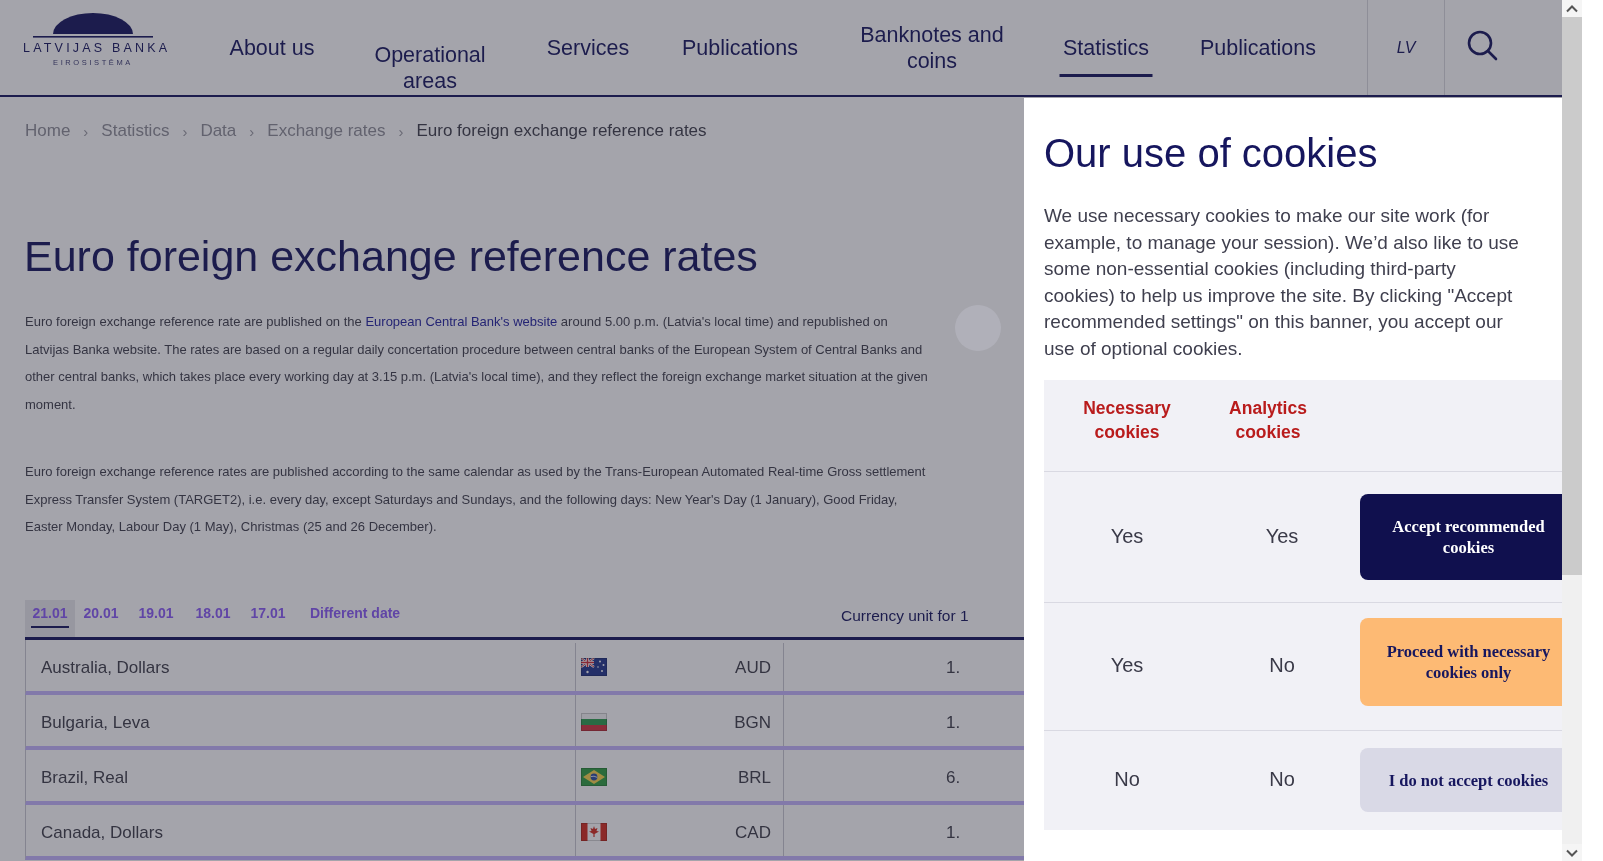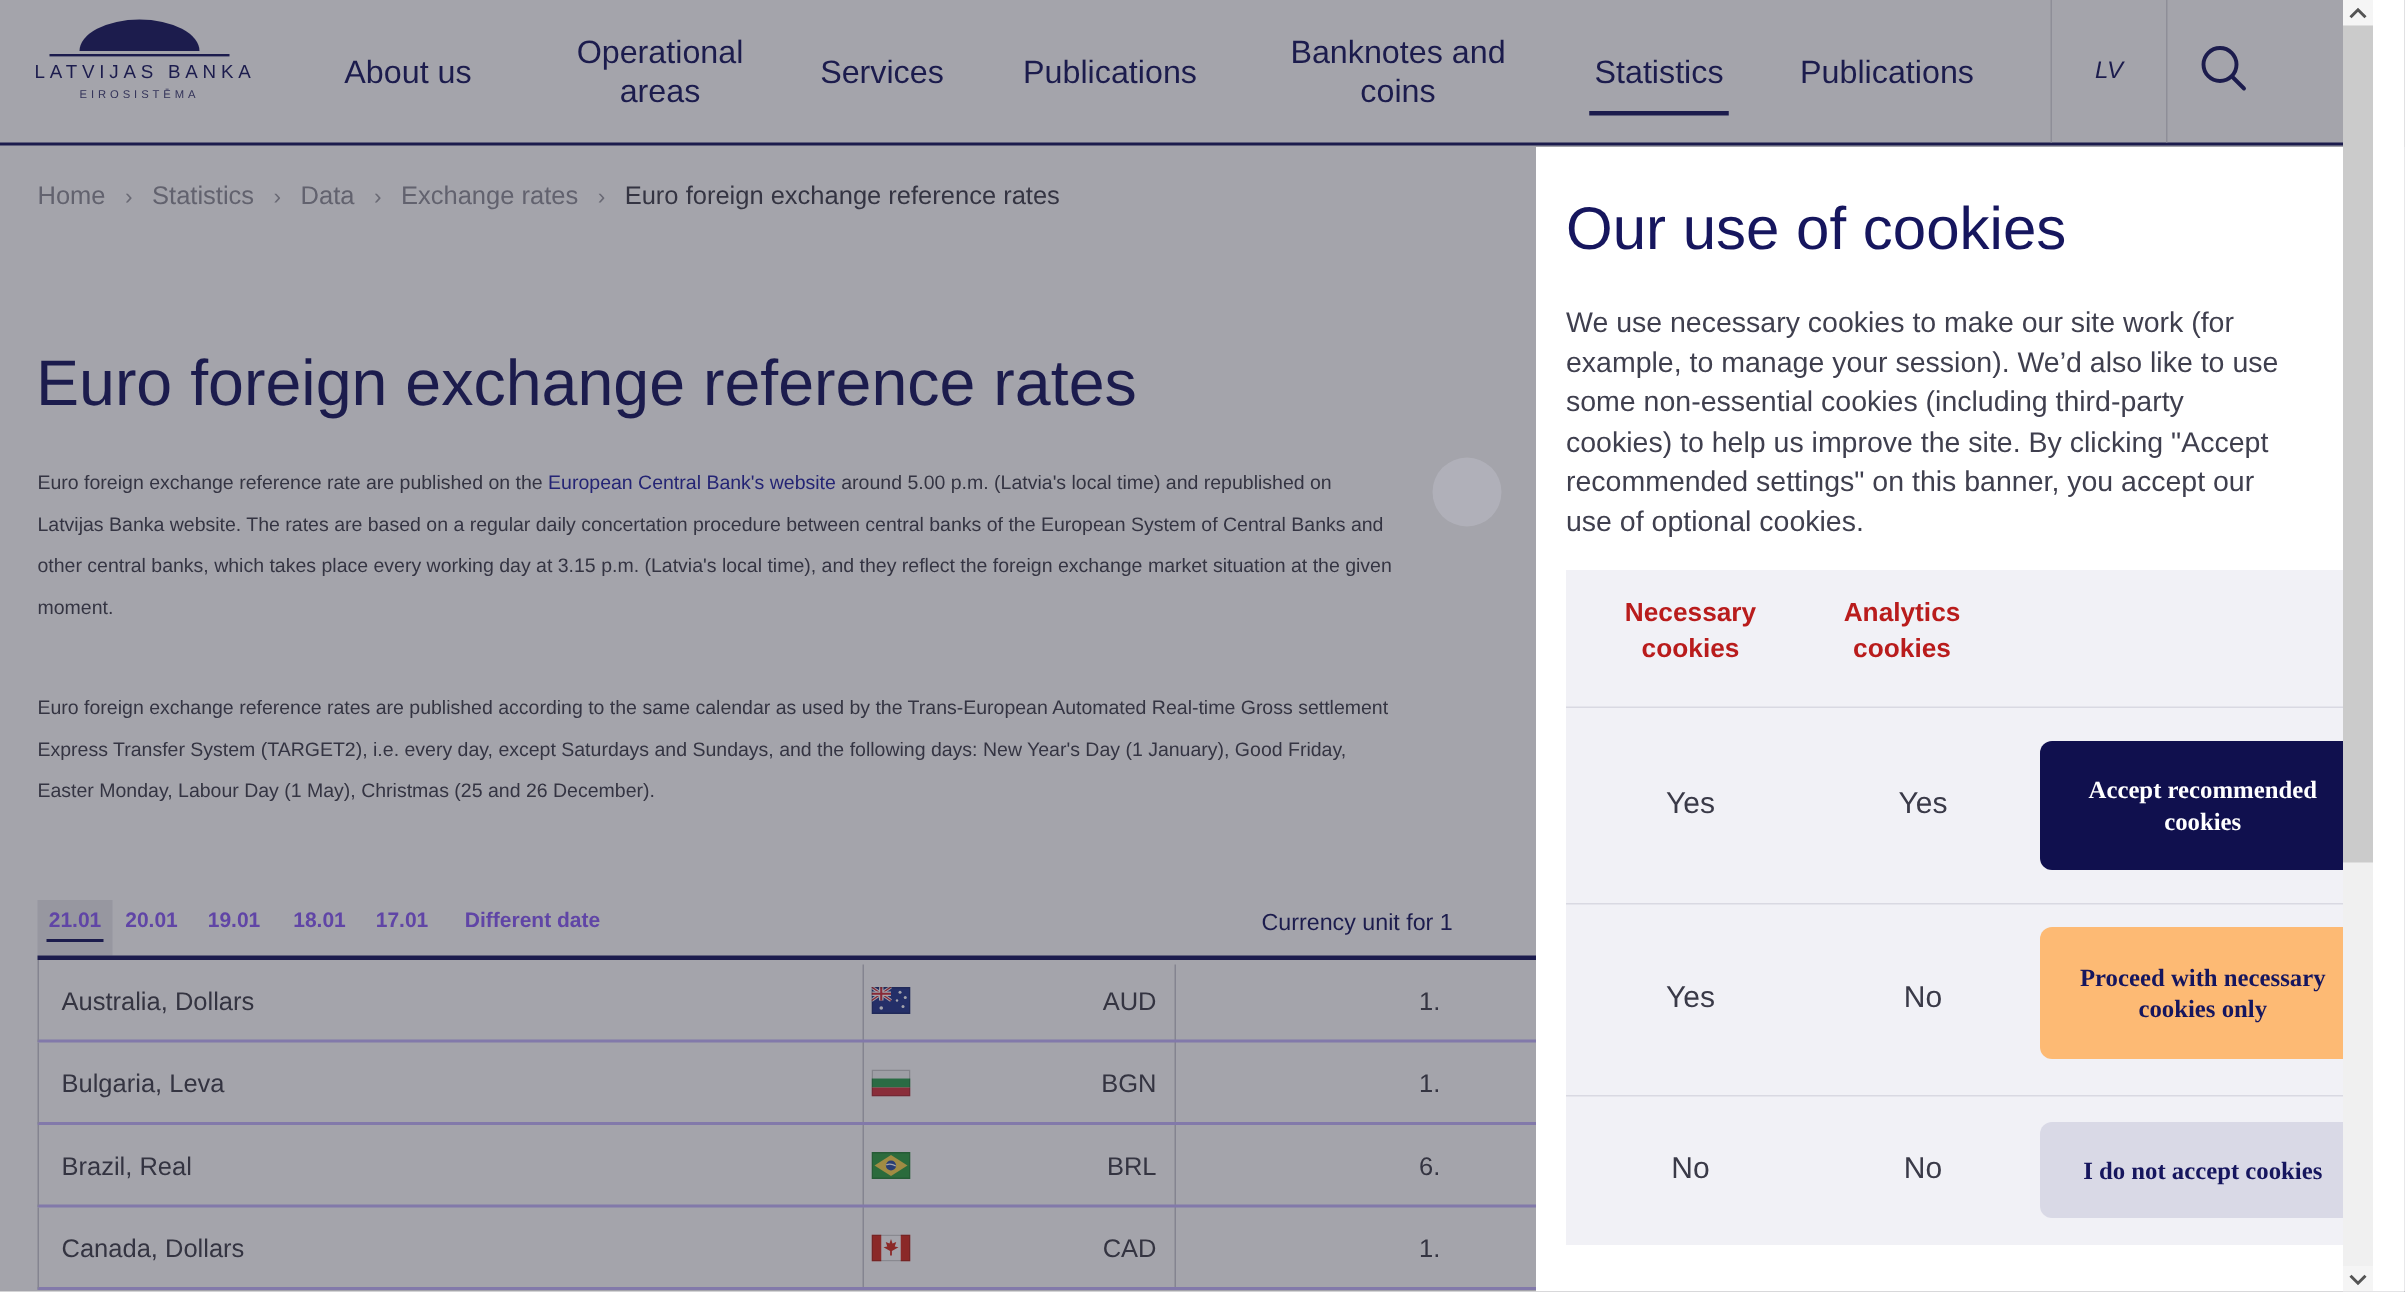--- a/index.html
+++ b/index.html
@@ -34,21 +34,21 @@
 
   
   .tabs-row { position:absolute; left:0; top:600px; width:1562px; height:37px; }
   .tab { position:absolute; transform:translateX(-50%); top:5px; font-size:14px; font-weight:bold; color:#8b5cf6; white-space:nowrap; cursor:pointer; }
   .tab-active-box { position:absolute; left:25px; top:0; width:50px; height:37px; background:#e8e8ed; }
   .tab-underline { position:absolute; left:31px; top:26px; width:38px; height:2px; background:#16165e; }
   .unit-label { position:absolute; left:841px; top:7px; font-size:15.5px; color:#16165e; white-space:nowrap; }
 
   .rates-table { position:absolute; left:25px; top:637px; width:1478px; border-top:3px solid #16165e; }
   .rates-table .vline { position:absolute; top:3px; bottom:0; width:1px; background:#c9c9d0; }
-  .rate-row { position:relative; height:55px; border-bottom:2px solid #c4b5fd; border-left:1px solid #c9c9d0; }
+  .rate-row { position:relative; height:55px; border-bottom:4px solid #c4b5fd; border-left:1px solid #c9c9d0; }
   .rate-name { position:absolute; left:15px; top:0; height:55px; display:flex; align-items:center; font-size:17px; color:#3e3e49; }
   .rate-flag { position:absolute; left:555px; top:18px; }
   .rate-code { position:absolute; left:645px; width:100px; top:0; height:55px; display:flex; align-items:center; justify-content:flex-end; font-size:17px; color:#3e3e49; }
   .rate-val { position:absolute; left:920px; top:0; height:55px; display:flex; align-items:center; font-size:17px; color:#3e3e49; }
 
   
   .dim-overlay { position:absolute; left:0; top:0; width:1562px; height:861px; background:rgba(38,38,54,0.42); z-index:50; }
   .deco-circle { position:absolute; left:955px; top:305px; width:46px; height:46px; border-radius:50%; background:rgba(205,205,218,0.30); z-index:70; }
 
   .cookie-dialog { position:absolute; left:977px; top:98px; width:585px; height:763px; background:#fff; z-index:60;margin-left:47px; }
@@ -79,21 +79,21 @@
     <div class="logo">
       <svg class="logo-dome" width="124" height="26" viewBox="0 0 124 26">
         <path d="M22 22 A40 21 0 0 1 102 22 Z" fill="#16165e"></path>
         <rect x="2" y="24" width="120" height="1.6" fill="#16165e"></rect>
       </svg>
       <span class="logo-title">LATVIJAS BANKA</span>
       <span class="logo-sub">EIROSISTĒMA</span>
     </div>
     <div id="nav-container">
         <div class="nav-item" style="left: 272px; width: 110px;">About us</div>
-        <div class="nav-item" style="left: 440px; width: 135px;">Operational areas</div>
+        <div class="nav-item" style="left: 430px; width: 135px; margin-top: 20px;">Operational areas</div>
         <div class="nav-item" style="left: 588px; width: 120px;">Services</div>
         <div class="nav-item" style="left: 740px; width: 140px;">Publications</div>
         <div class="nav-item" style="left: 932px; width: 165px;">Banknotes and coins</div>
         <div class="nav-item" style="left: 1106px; width: 120px;">Statistics</div>
         <div class="nav-underline" style="left: 1106px; width: 93px;"></div>
         <div class="nav-item" style="left: 1258px; width: 150px;">Publications</div>
       </div>
     <div class="vdiv" style="left:1367px"></div>
     <div class="vdiv" style="left:1444px"></div>
     <div class="lang" style="left:1406px">LV</div>

